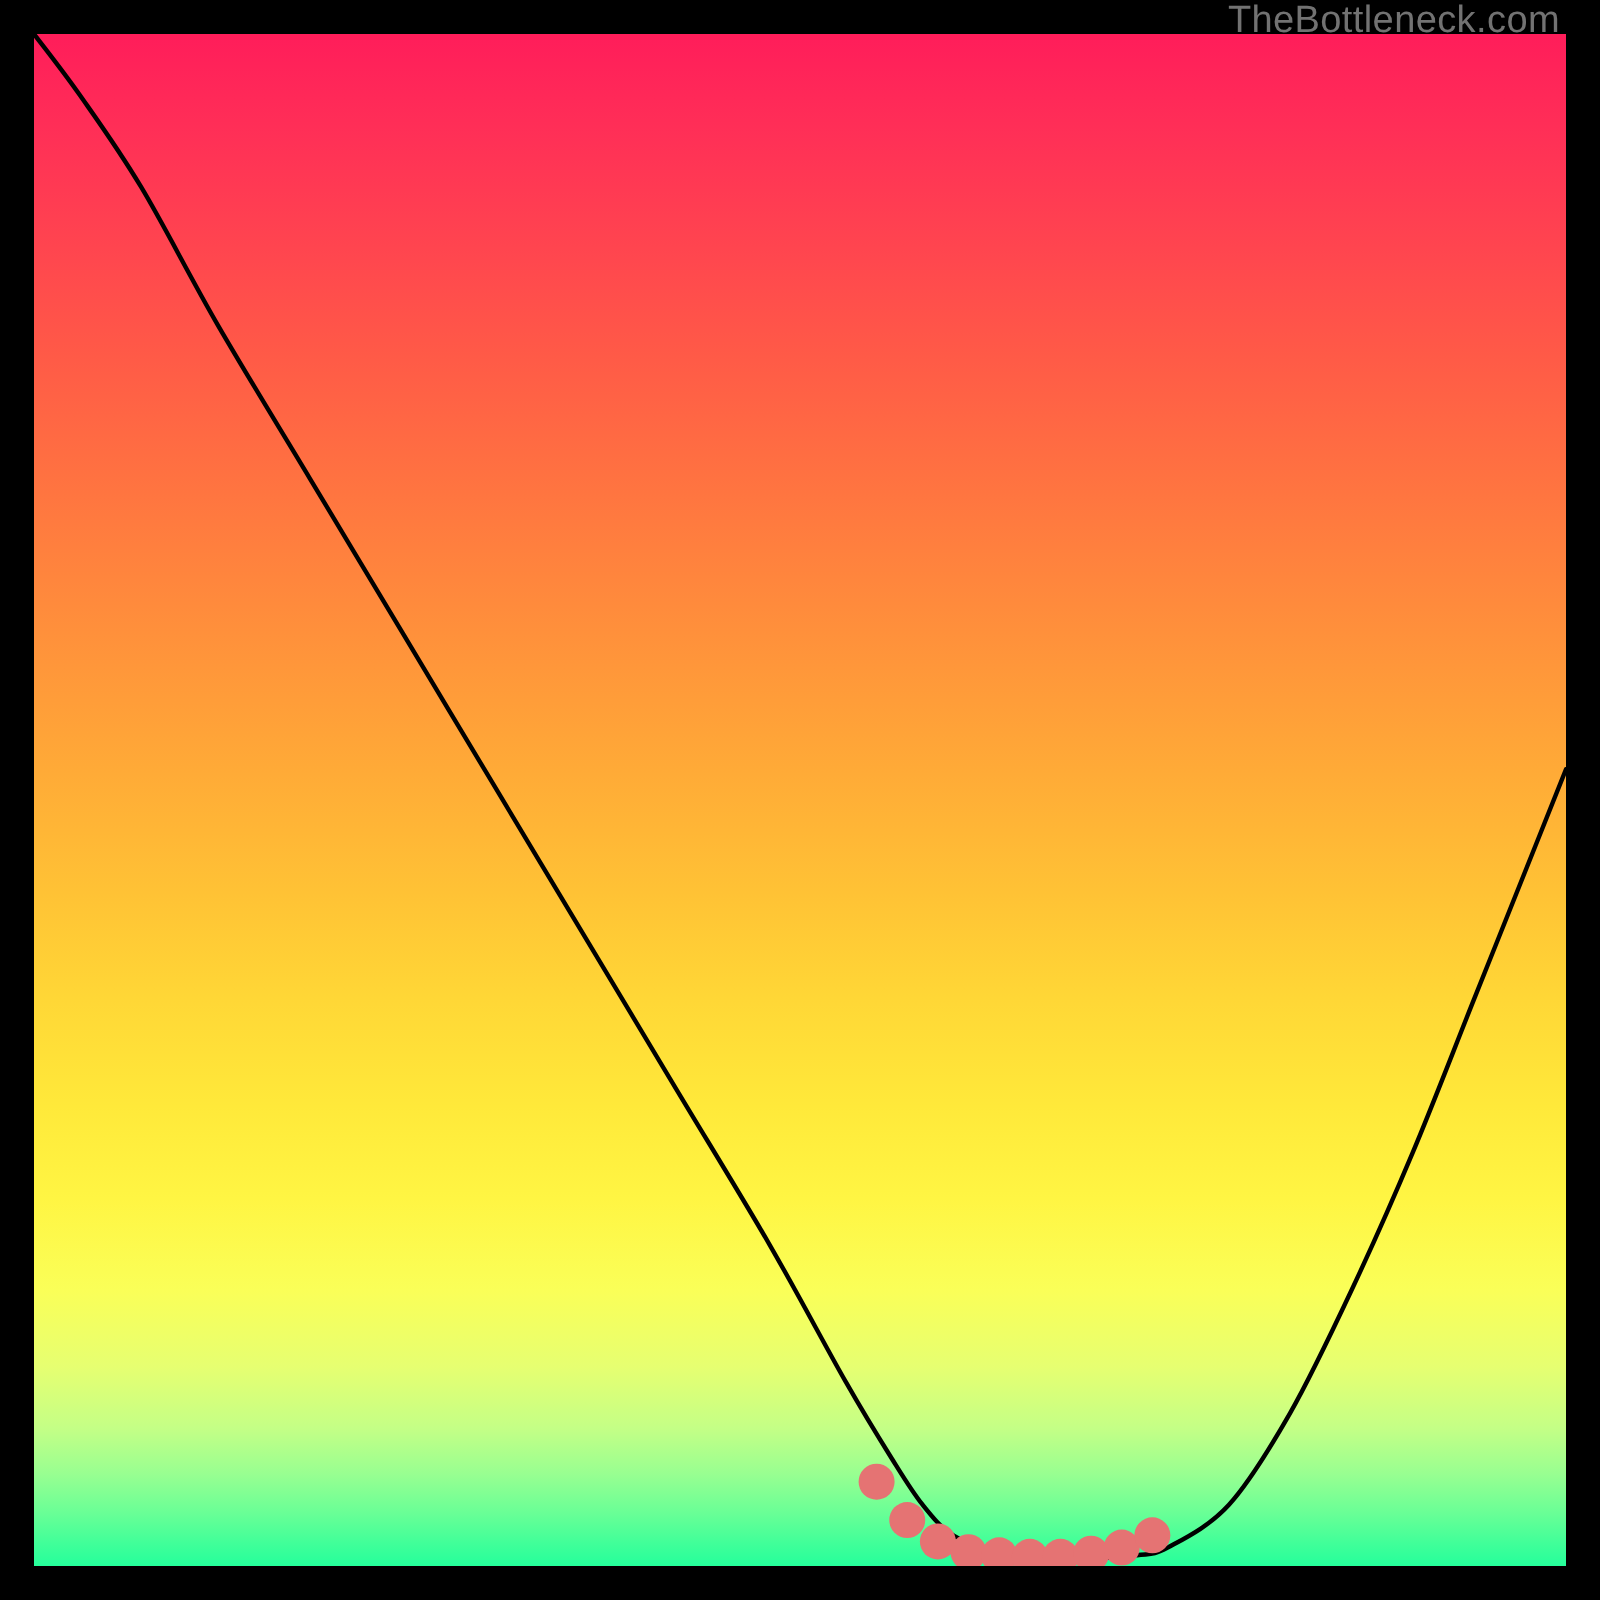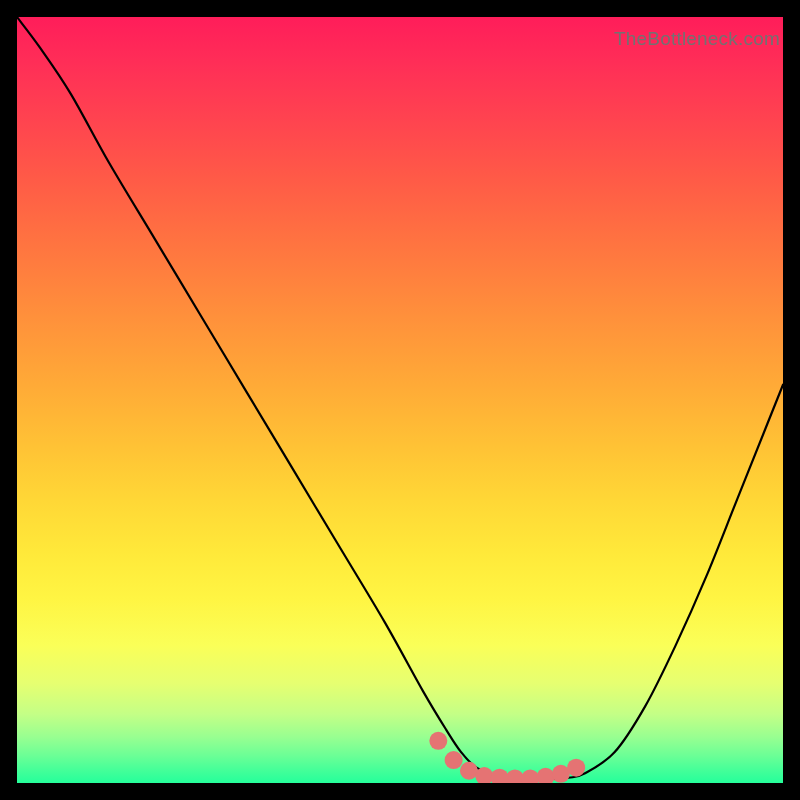--- a/index.html
+++ b/index.html
@@ -57,21 +57,20 @@
   }
   .watermark {
     position: absolute;
     top: 0;
     right: 20px;
     color: #727272;
     font-size: 19px;
     font-weight: 500;
     letter-spacing: 0.2px;
     user-select: none;
-    margin-top: 28px;
   }
 </style>
 </head>
 <body>
 
 <div class="stage">
 
   <div class="plot-frame">
     <div class="gradient"></div>
     <svg class="curve-layer" viewBox="0 0 766 766" preserveAspectRatio="none">

